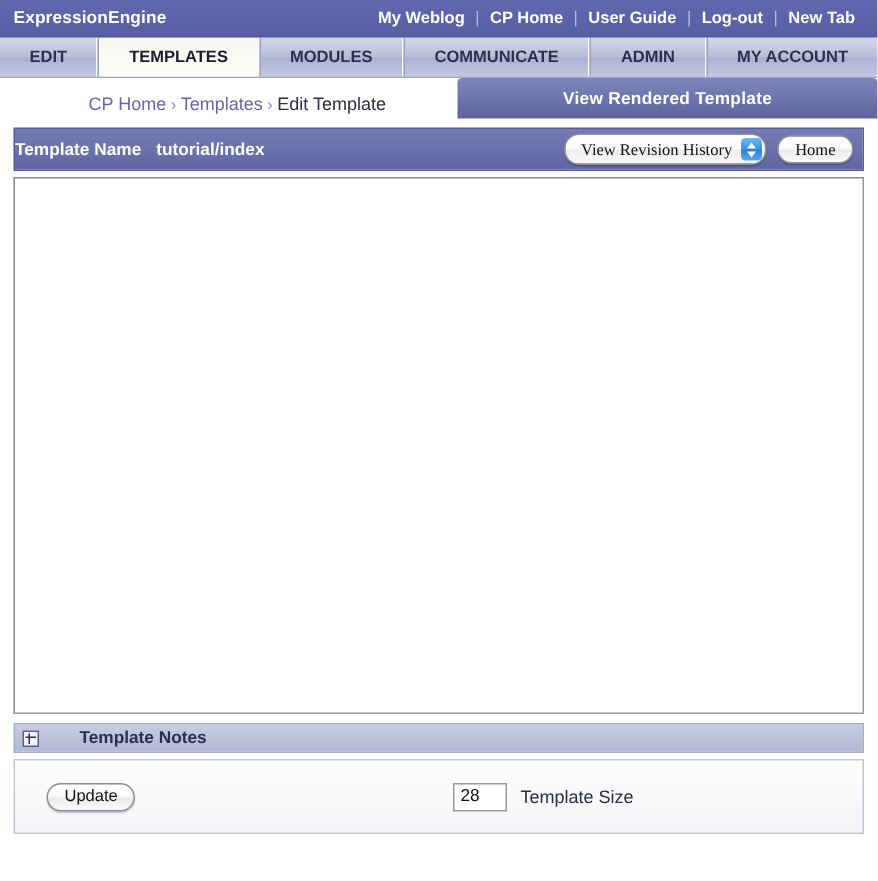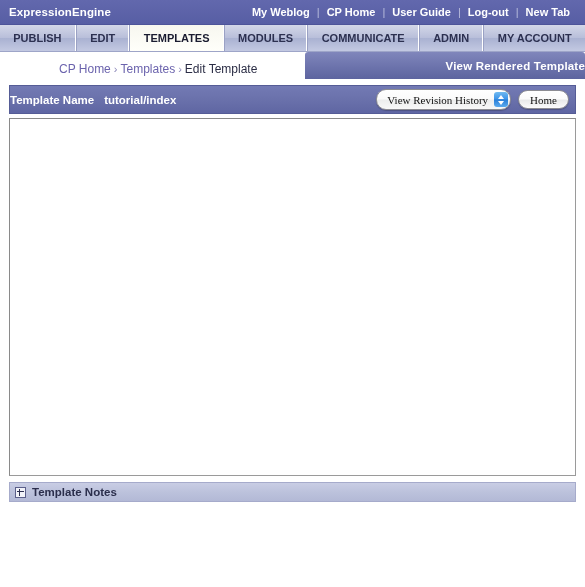--- a/index.html
+++ b/index.html
@@ -124,21 +124,21 @@
   
   .render-tab {
     position: absolute;
     right: 0;
     top: 0;
     width: 280px;
     height: 27px;
     background: linear-gradient(to bottom, #8086bb 0%, #6c73ac 55%, #5d649f 100%);
     display: flex;
     align-items: center;
-    justify-content: flex-end;
+    justify-content: center;
     border-top-left-radius: 3px;
     border-top-right-radius: 3px;
     cursor: pointer;
   }
   .render-tab span {
     color: #ffffff;
     font-size: 11.5px;
     font-weight: bold;
     letter-spacing: 0.2px;
   }
@@ -258,20 +258,21 @@
   
   .notes-bar {
     margin: 6px 9px 0 9px;
     height: 20px;
     background: linear-gradient(to bottom, #c9cde4 0%, #bcc2dc 50%, #b3b9d6 100%);
     border: 1px solid #a6abcb;
     display: flex;
     align-items: center;
     box-sizing: border-box;
     cursor: pointer;
+    gap: 21px;
   }
   .plus-box {
     width: 9px;
     height: 9px;
     margin-left: 5px;
     border: 1px solid #5b5f8a;
     background: #f2f3f9;
     position: relative;
     flex: none;
   }
@@ -342,21 +343,20 @@
     <span class="brandbar-sep">|</span>
     <a href="#">User Guide</a>
     <span class="brandbar-sep">|</span>
     <a href="#">Log-out</a>
     <span class="brandbar-sep">|</span>
     <a href="#">New Tab</a>
   </div>
 </div>
 
 <div class="navtabs">
-  <div class="navtab">PUBLISH</div>
   <div class="navtab">EDIT</div>
   <div class="navtab active">TEMPLATES</div>
   <div class="navtab">MODULES</div>
   <div class="navtab">COMMUNICATE</div>
   <div class="navtab">ADMIN</div>
   <div class="navtab">MY ACCOUNT</div>
 </div>
 
 <div class="content">
 
@@ -384,14 +384,23 @@
     </div>
   </div>
 
   <div class="code-area" contenteditable="true" spellcheck="false" style=""></div>
 
   <div class="notes-bar">
     <span class="plus-box"></span>
     <span class="notes-label">Template Notes</span>
   </div>
 
+  <div class="footer-panel">
+    <div class="update-wrap">
+      <div class="aqua-btn">Update</div>
+    </div>
+    <div class="size-wrap">
+      <input class="size-input" type="text" value="28" style="">
+      <span class="size-label">Template Size</span>
+    </div>
+  </div>
 
 </div>
 
 </body></html>

